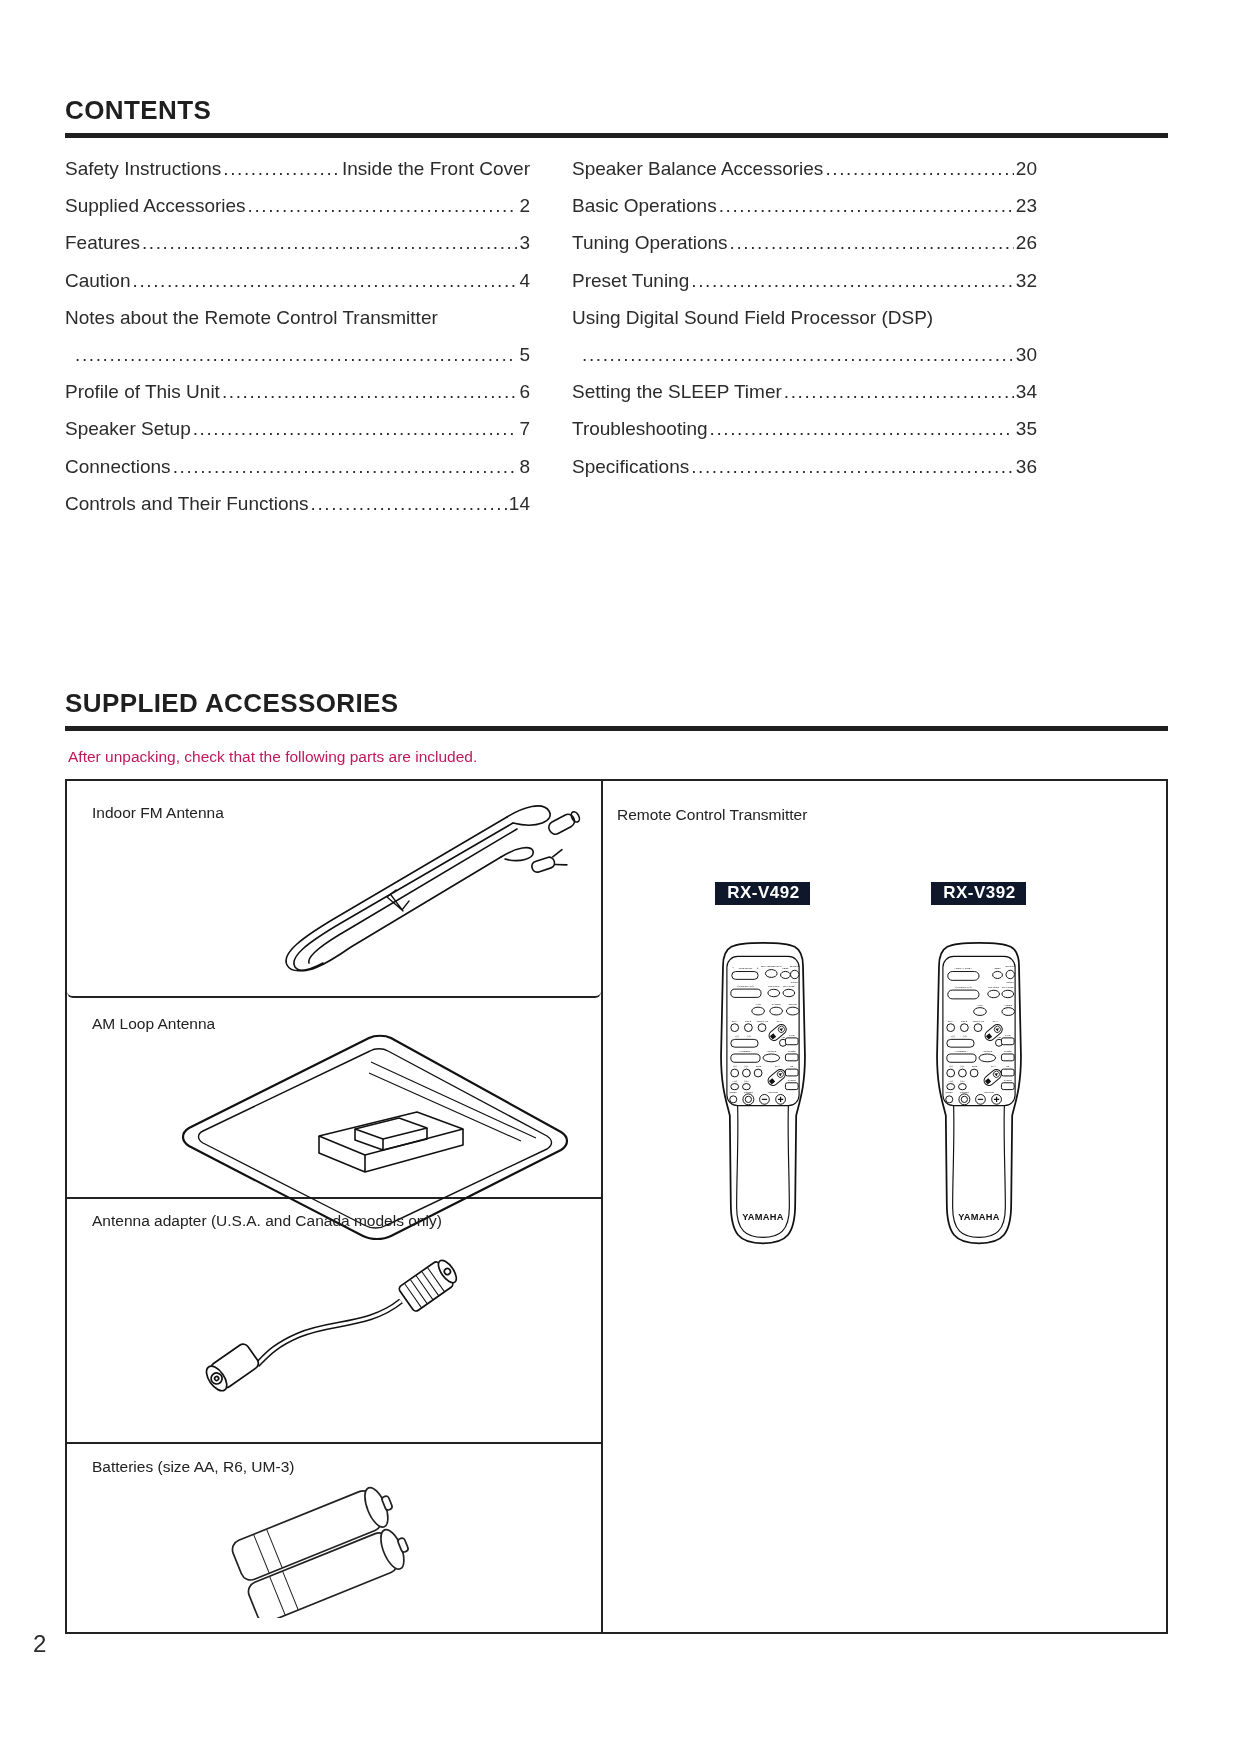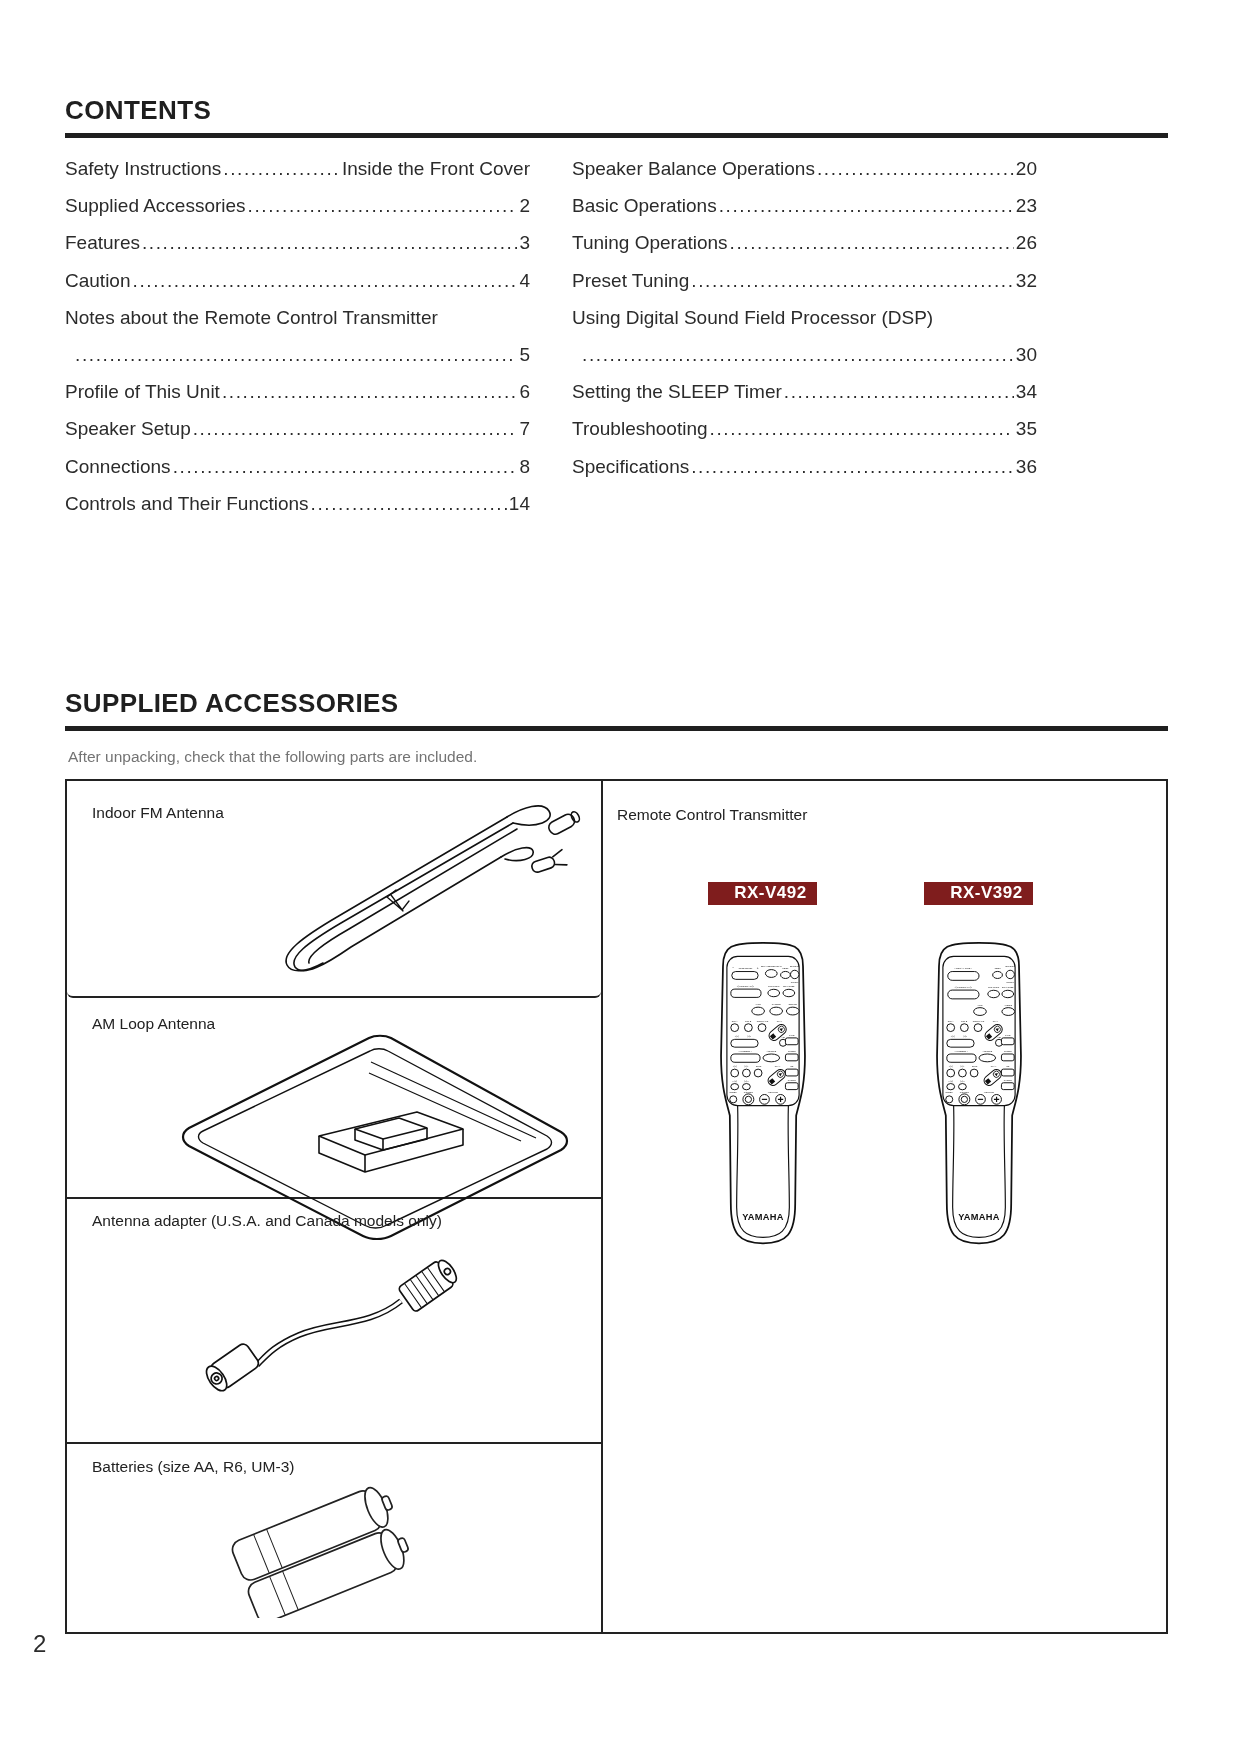--- a/index.html
+++ b/index.html
@@ -23,21 +23,21 @@
   .toc { display:grid; grid-template-columns:465px 465px; column-gap:42px; margin-top:12px; font-size:19px; color:#2b2b2b; }
   .toc-row { display:flex; align-items:baseline; height:37.2px; line-height:37.2px; white-space:nowrap; }
   .toc-row.cont { padding-left:8px; }
   .toc-leader { flex:1 1 auto; overflow:hidden; margin:0 2px; min-width:10px; }
   .toc-leader::after {
     content:"..............................................................................................................................................";
     letter-spacing:1.6px; color:#2b2b2b;
   }
   .toc-page.small { font-size:19px; }
 
-  .intro { font-size:15.5px; margin:17px 0 0 3px; color:#737373; }
+  .intro { font-size:15.5px; margin:17px 0 0 3px; color:#be185d; }
 
   
   .acc-table { margin-top:13px; display:flex; border:2px solid #222222; height:855px; box-sizing:border-box; }
   .acc-left { width:536px; min-width:536px; border-right:2px solid #222222; display:flex; flex-direction:column; box-sizing:border-box; }
   .acc-cell { position:relative; border-bottom:2px solid #222222; box-sizing:border-box; }
   .acc-cell.c1 { height:217px;border-radius:6px; }
   .acc-cell.c2 { height:201px; }
   .acc-cell.c3 { height:245px; }
   .acc-cell.c4 { border-bottom:none; flex:1; }
   .acc-label { font-size:15.5px; color:#222222; }
@@ -48,21 +48,21 @@
   .illust { position:absolute; }
   .illust.fm   { right:4px;  top:6px; }
   .illust.am   { left:92px;  top:28px; }
   .illust.adp  { left:112px; top:28px; }
   .illust.bat  { left:106px; top:24px; }
 
   .acc-right { flex:1; position:relative; box-sizing:border-box; }
   .acc-right .acc-label { padding:25px 0 0 14px; }
   .remotes-row { display:flex; justify-content:center; gap:88px; margin-top:58px; position:relative; left:-14px; }
   .remote-figure { display:flex; flex-direction:column; align-items:center; }
-  .model-chip { background:#7f1d1d; color:#ffffff; font-weight:bold; font-size:17px; padding:1px 10px 2px 26px; letter-spacing:0.5px; }
+  .model-chip { background:#0f172a; color:#ffffff; font-weight:bold; font-size:17px; padding:1px 10px 2px 12px; letter-spacing:0.5px; }
   .remote-svg { margin-top:28px; }
 
   .page-number { position:absolute; left:33px; top:1630px; font-size:24px; color:#2b2b2b; }
 
   svg text { font-family:"Liberation Sans","DejaVu Sans",sans-serif; fill:#111111; }
   .rbtn { fill:#ffffff; stroke:#111111; stroke-width:1; }
   .rline { fill:none; stroke:#111111; }
 </style>
 </head>
 <body>
@@ -117,21 +117,21 @@
               <span class="toc-page">8</span>
             </div>
           <div class="toc-row">
               <span class="toc-title">Controls and Their Functions</span>
               <span class="toc-leader"></span>
               <span class="toc-page">14</span>
             </div>
         </div>
         <div class="toc-col">
           <div class="toc-row">
-              <span class="toc-title">Speaker Balance Operations</span>
+              <span class="toc-title">Speaker Balance Accessories</span>
               <span class="toc-leader"></span>
               <span class="toc-page">20</span>
             </div>
           <div class="toc-row">
               <span class="toc-title">Basic Operations</span>
               <span class="toc-leader"></span>
               <span class="toc-page">23</span>
             </div>
           <div class="toc-row">
               <span class="toc-title">Tuning Operations</span>

